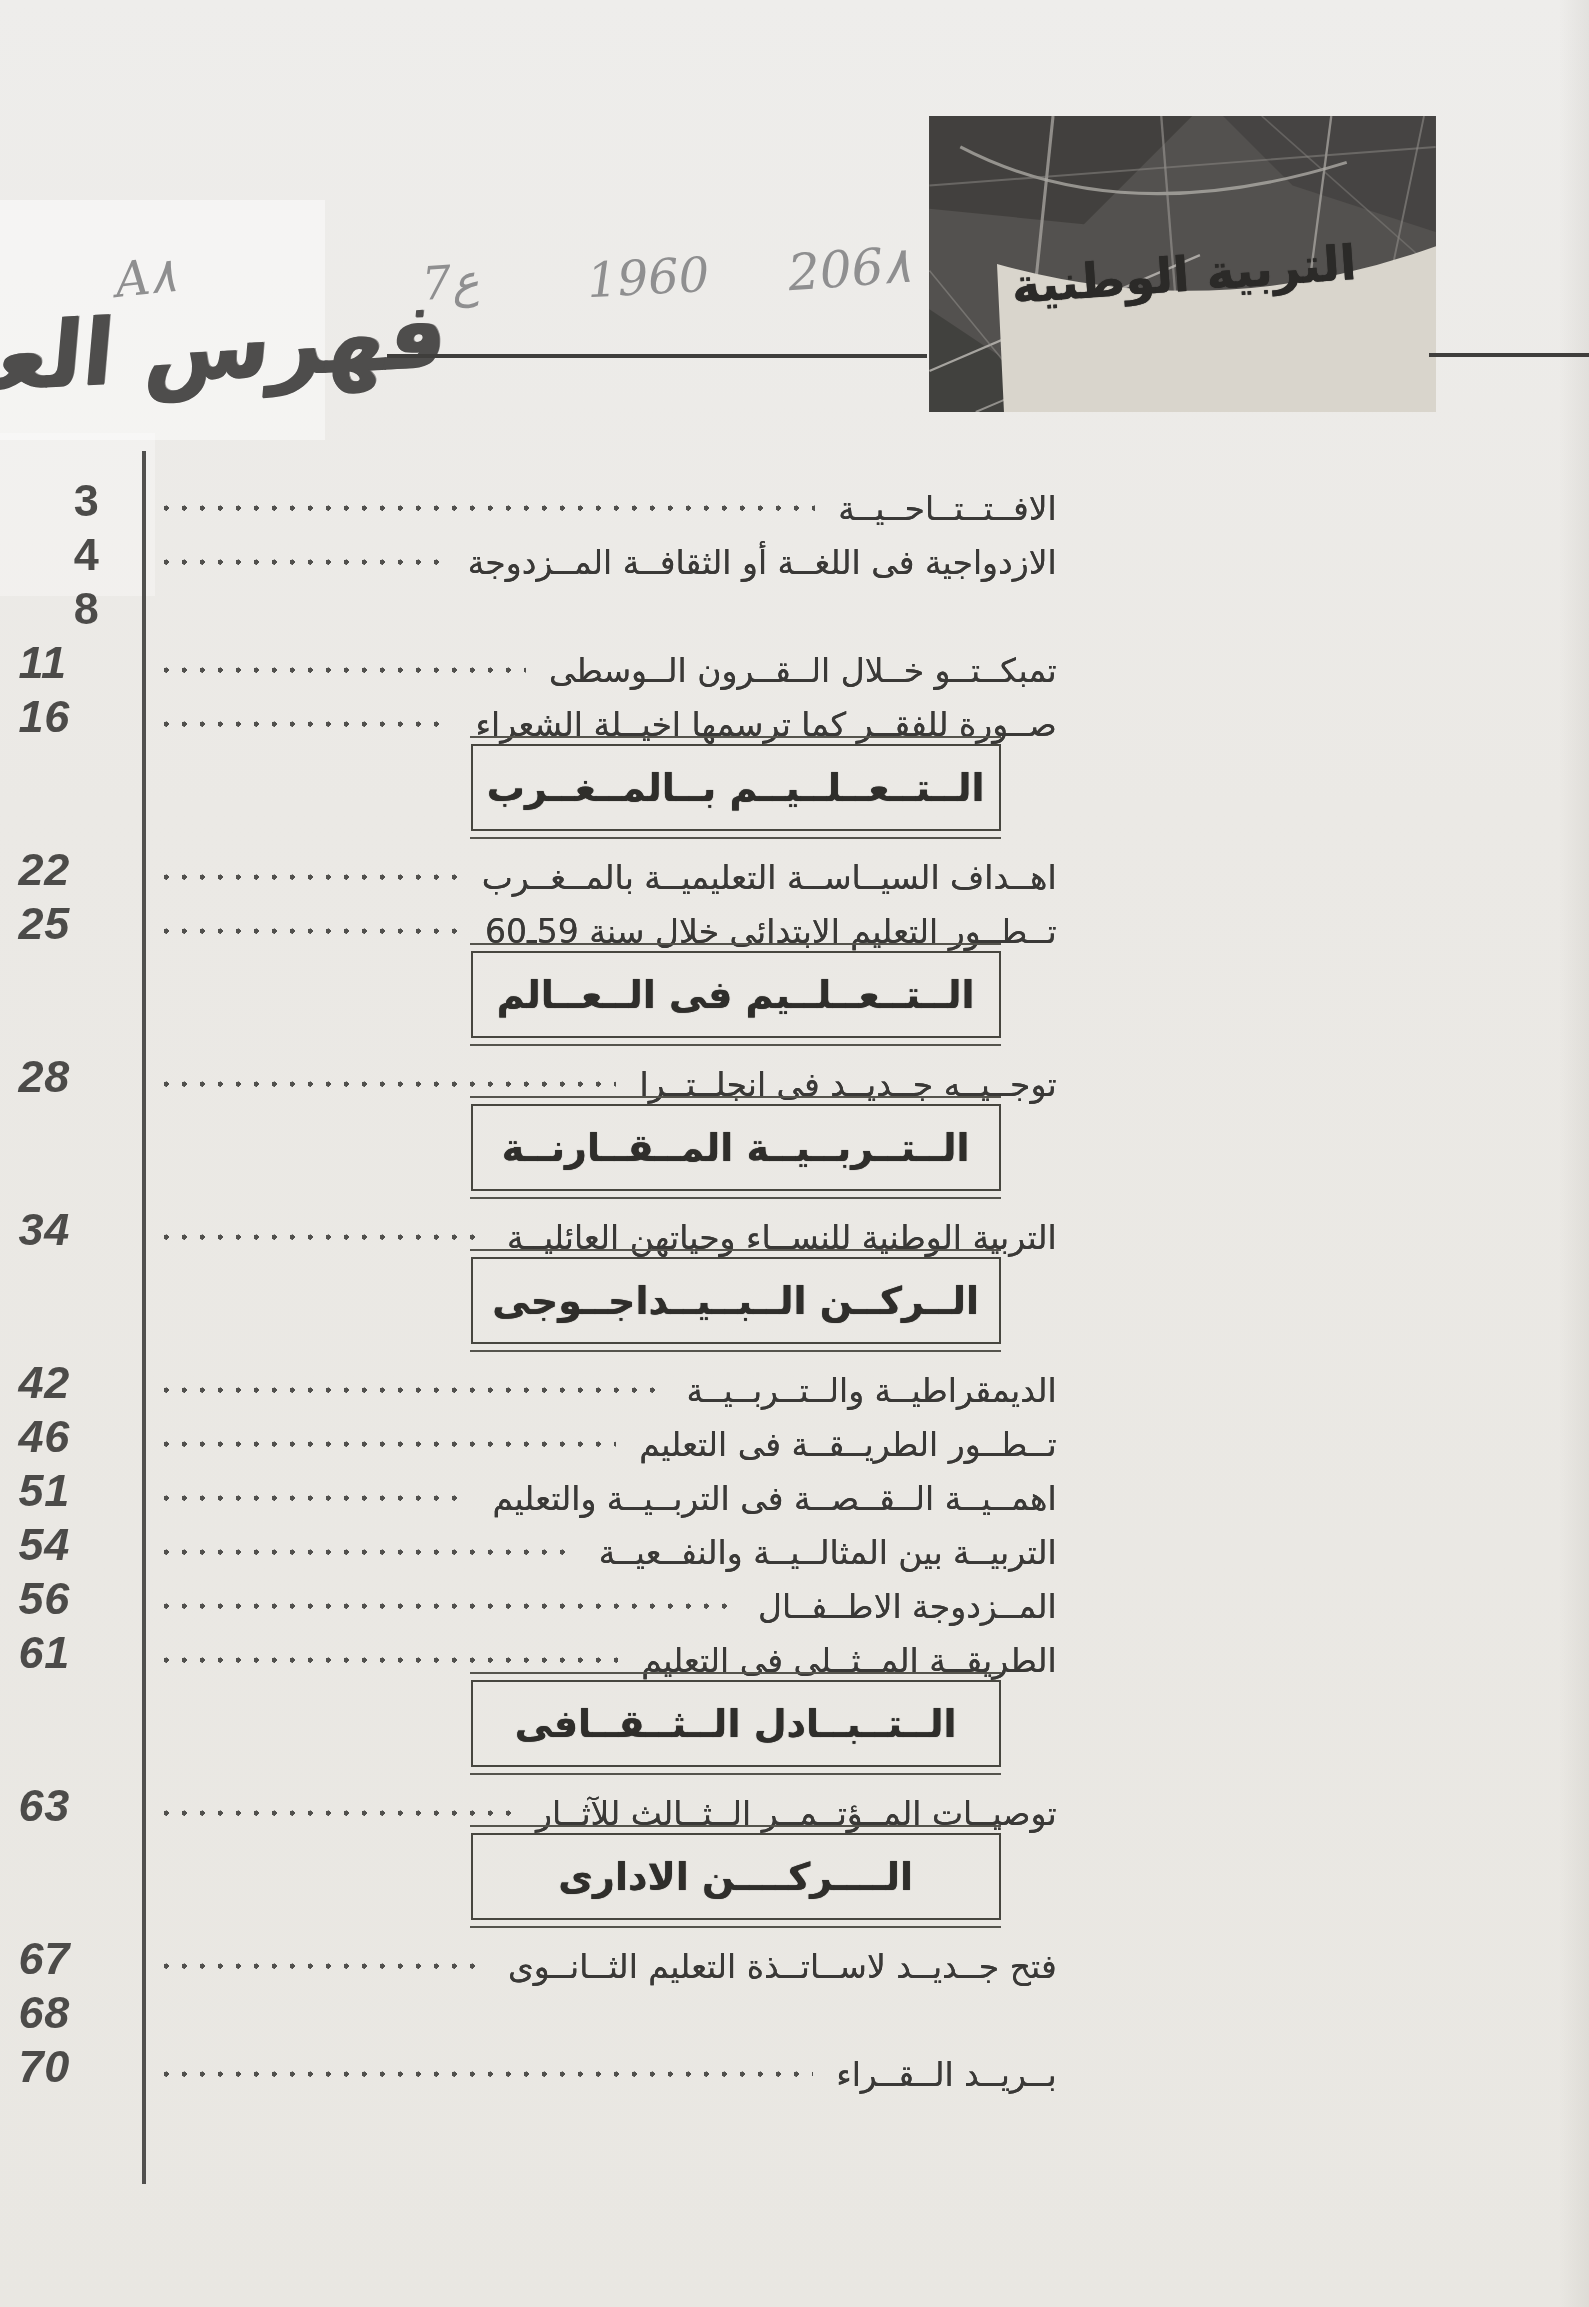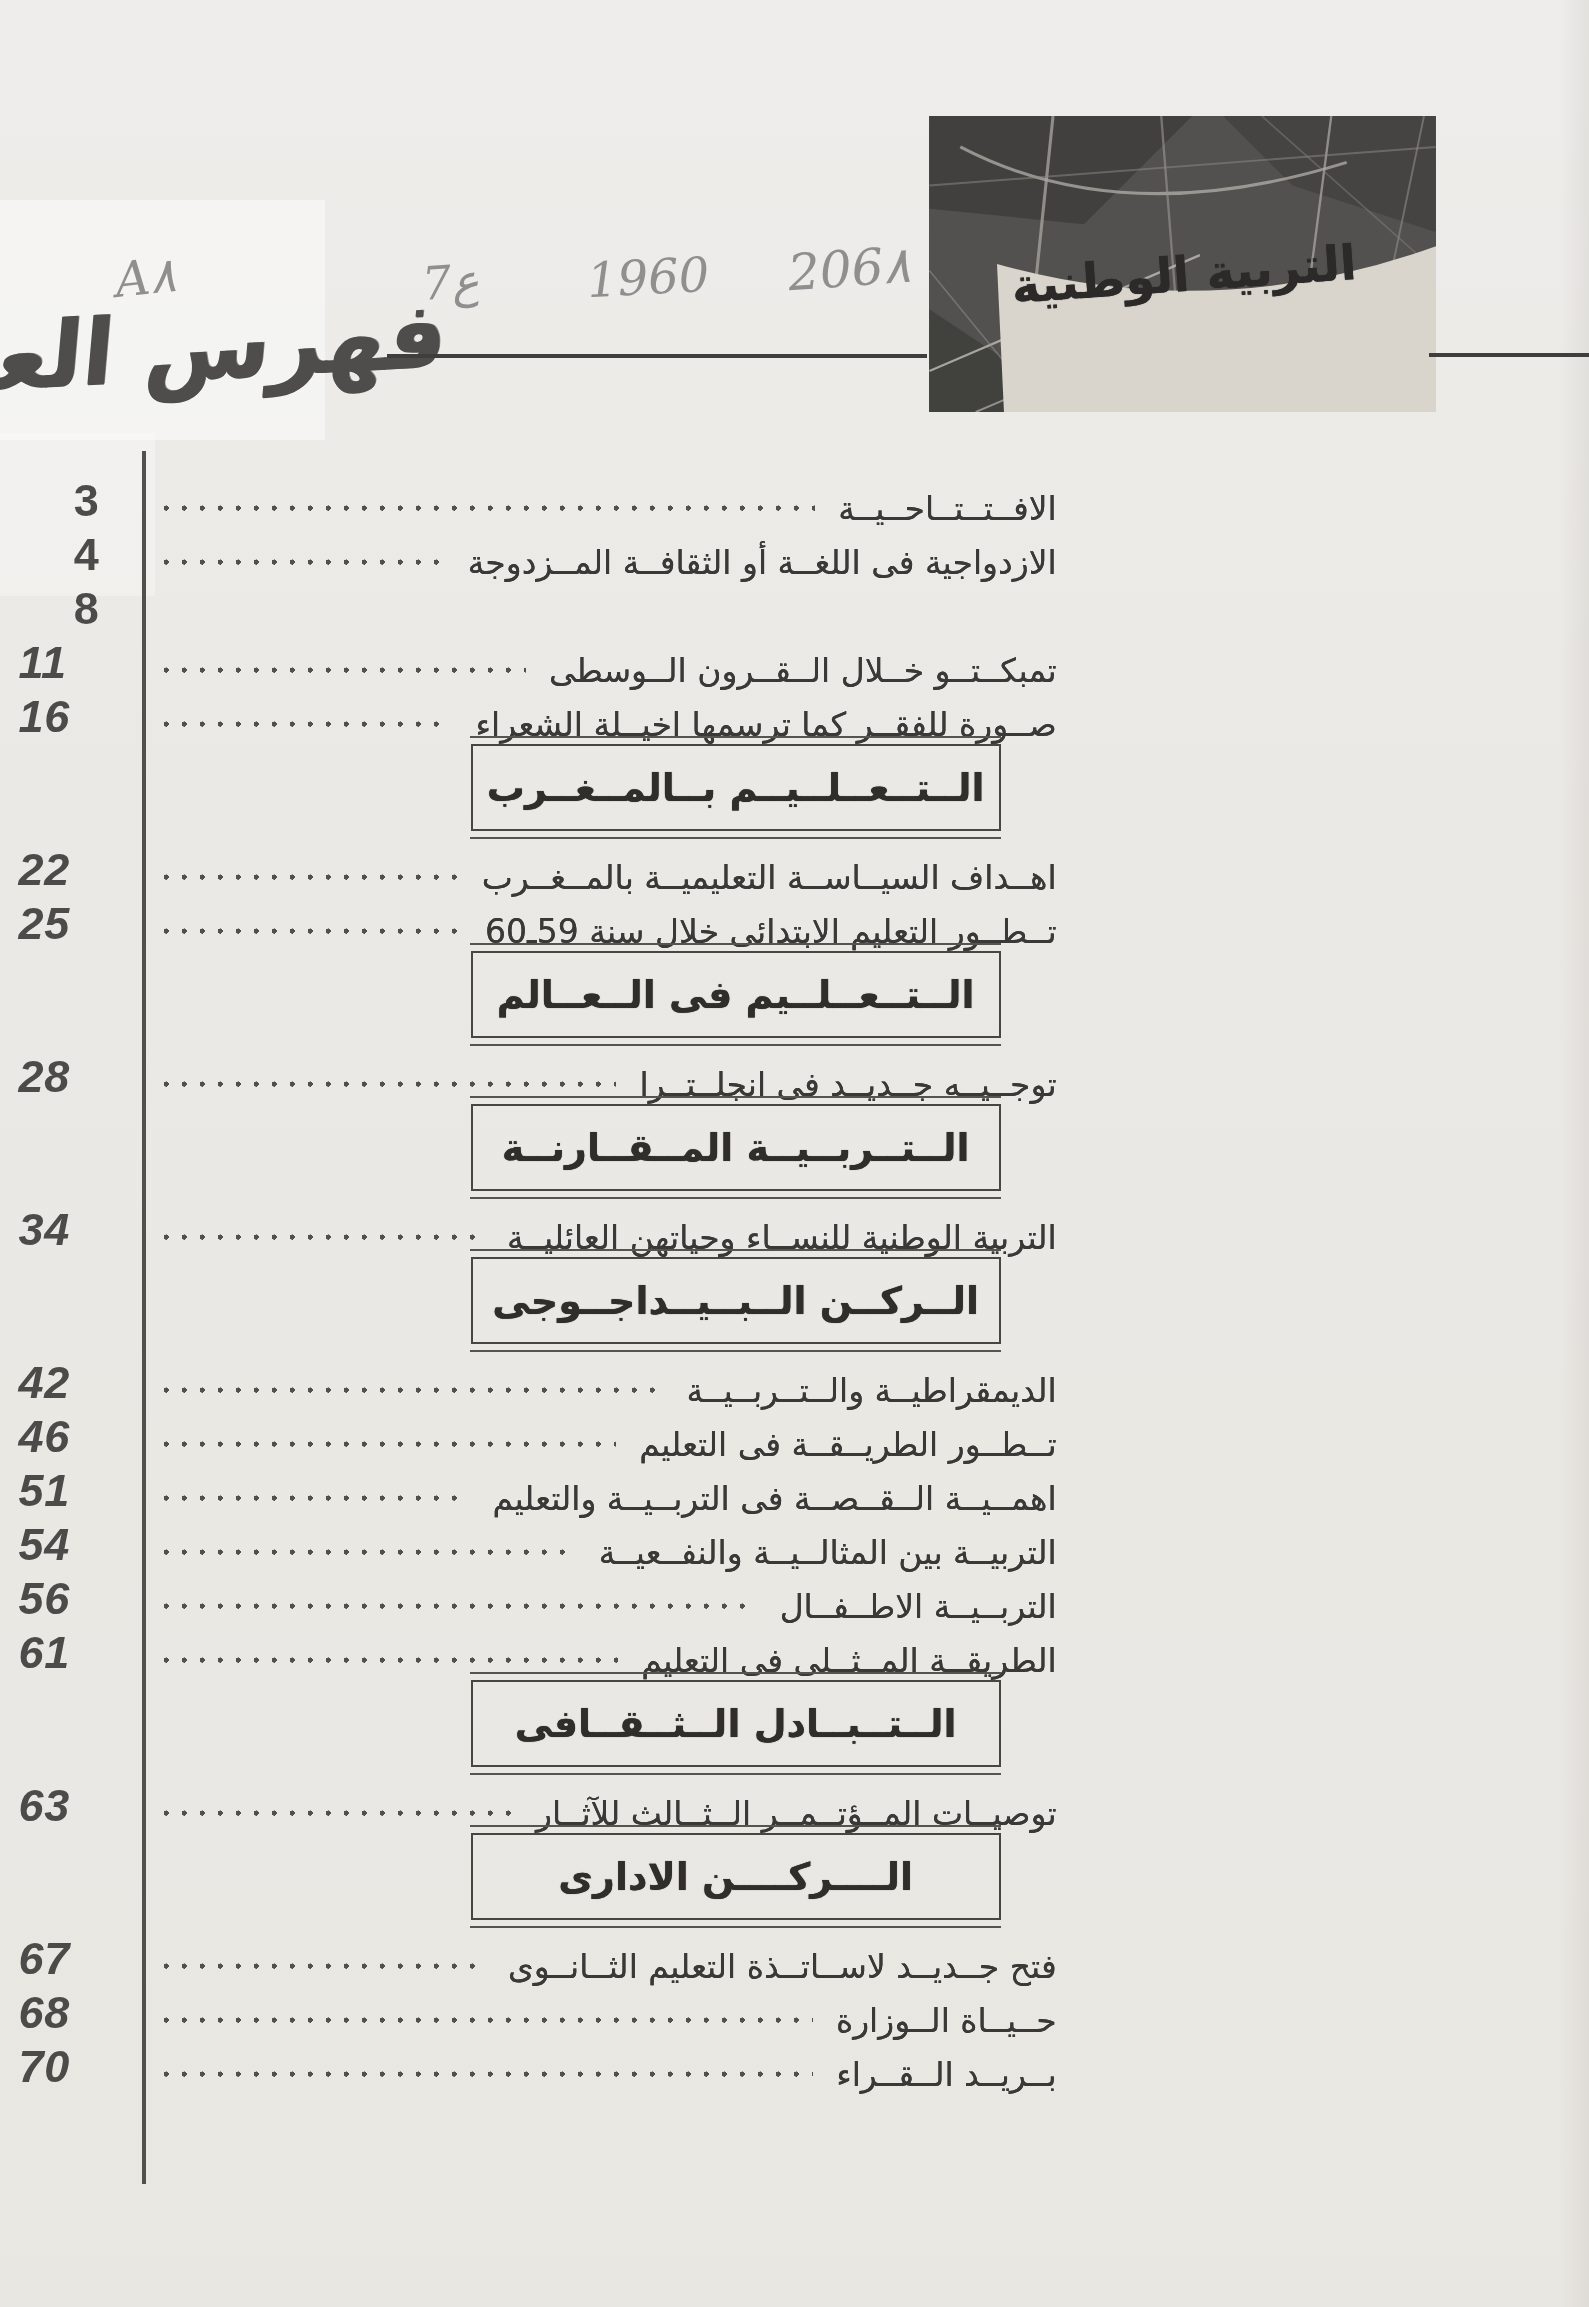--- a/index.html
+++ b/index.html
@@ -231,21 +231,21 @@
     <div class="line">
       <div class="leader"></div>
       <div class="title">التربيــة بين المثالــيــة والنفــعيــة</div>
     </div>
   </div>
 
   <div class="row">
     <div class="num double">56</div>
     <div class="line">
       <div class="leader"></div>
-      <div class="title">التربــيــة الاطــفــال</div>
+      <div class="title">المــزدوجة الاطــفــال</div>
     </div>
   </div>
 
 
   <div class="row">
     <div class="num double">61</div>
     <div class="line">
       <div class="leader"></div>
       <div class="title">الطريقــة المــثــلى فى التعليم</div>
     </div>
@@ -274,24 +274,20 @@
   <div class="row">
     <div class="num double">67</div>
     <div class="line">
       <div class="leader"></div>
       <div class="title">فتح جــديــد لاســاتــذة التعليم الثــانــوى</div>
     </div>
   </div>
 
   <div class="row">
     <div class="num double">68</div>
-    <div class="line">
-      <div class="leader"></div>
-      <div class="title">حــيــاة الــوزارة</div>
-    </div>
   </div>
 
   <div class="row">
     <div class="num double">70</div>
     <div class="line">
       <div class="leader"></div>
       <div class="title">بــريــد الــقــراء</div>
     </div>
   </div>
 </div>

